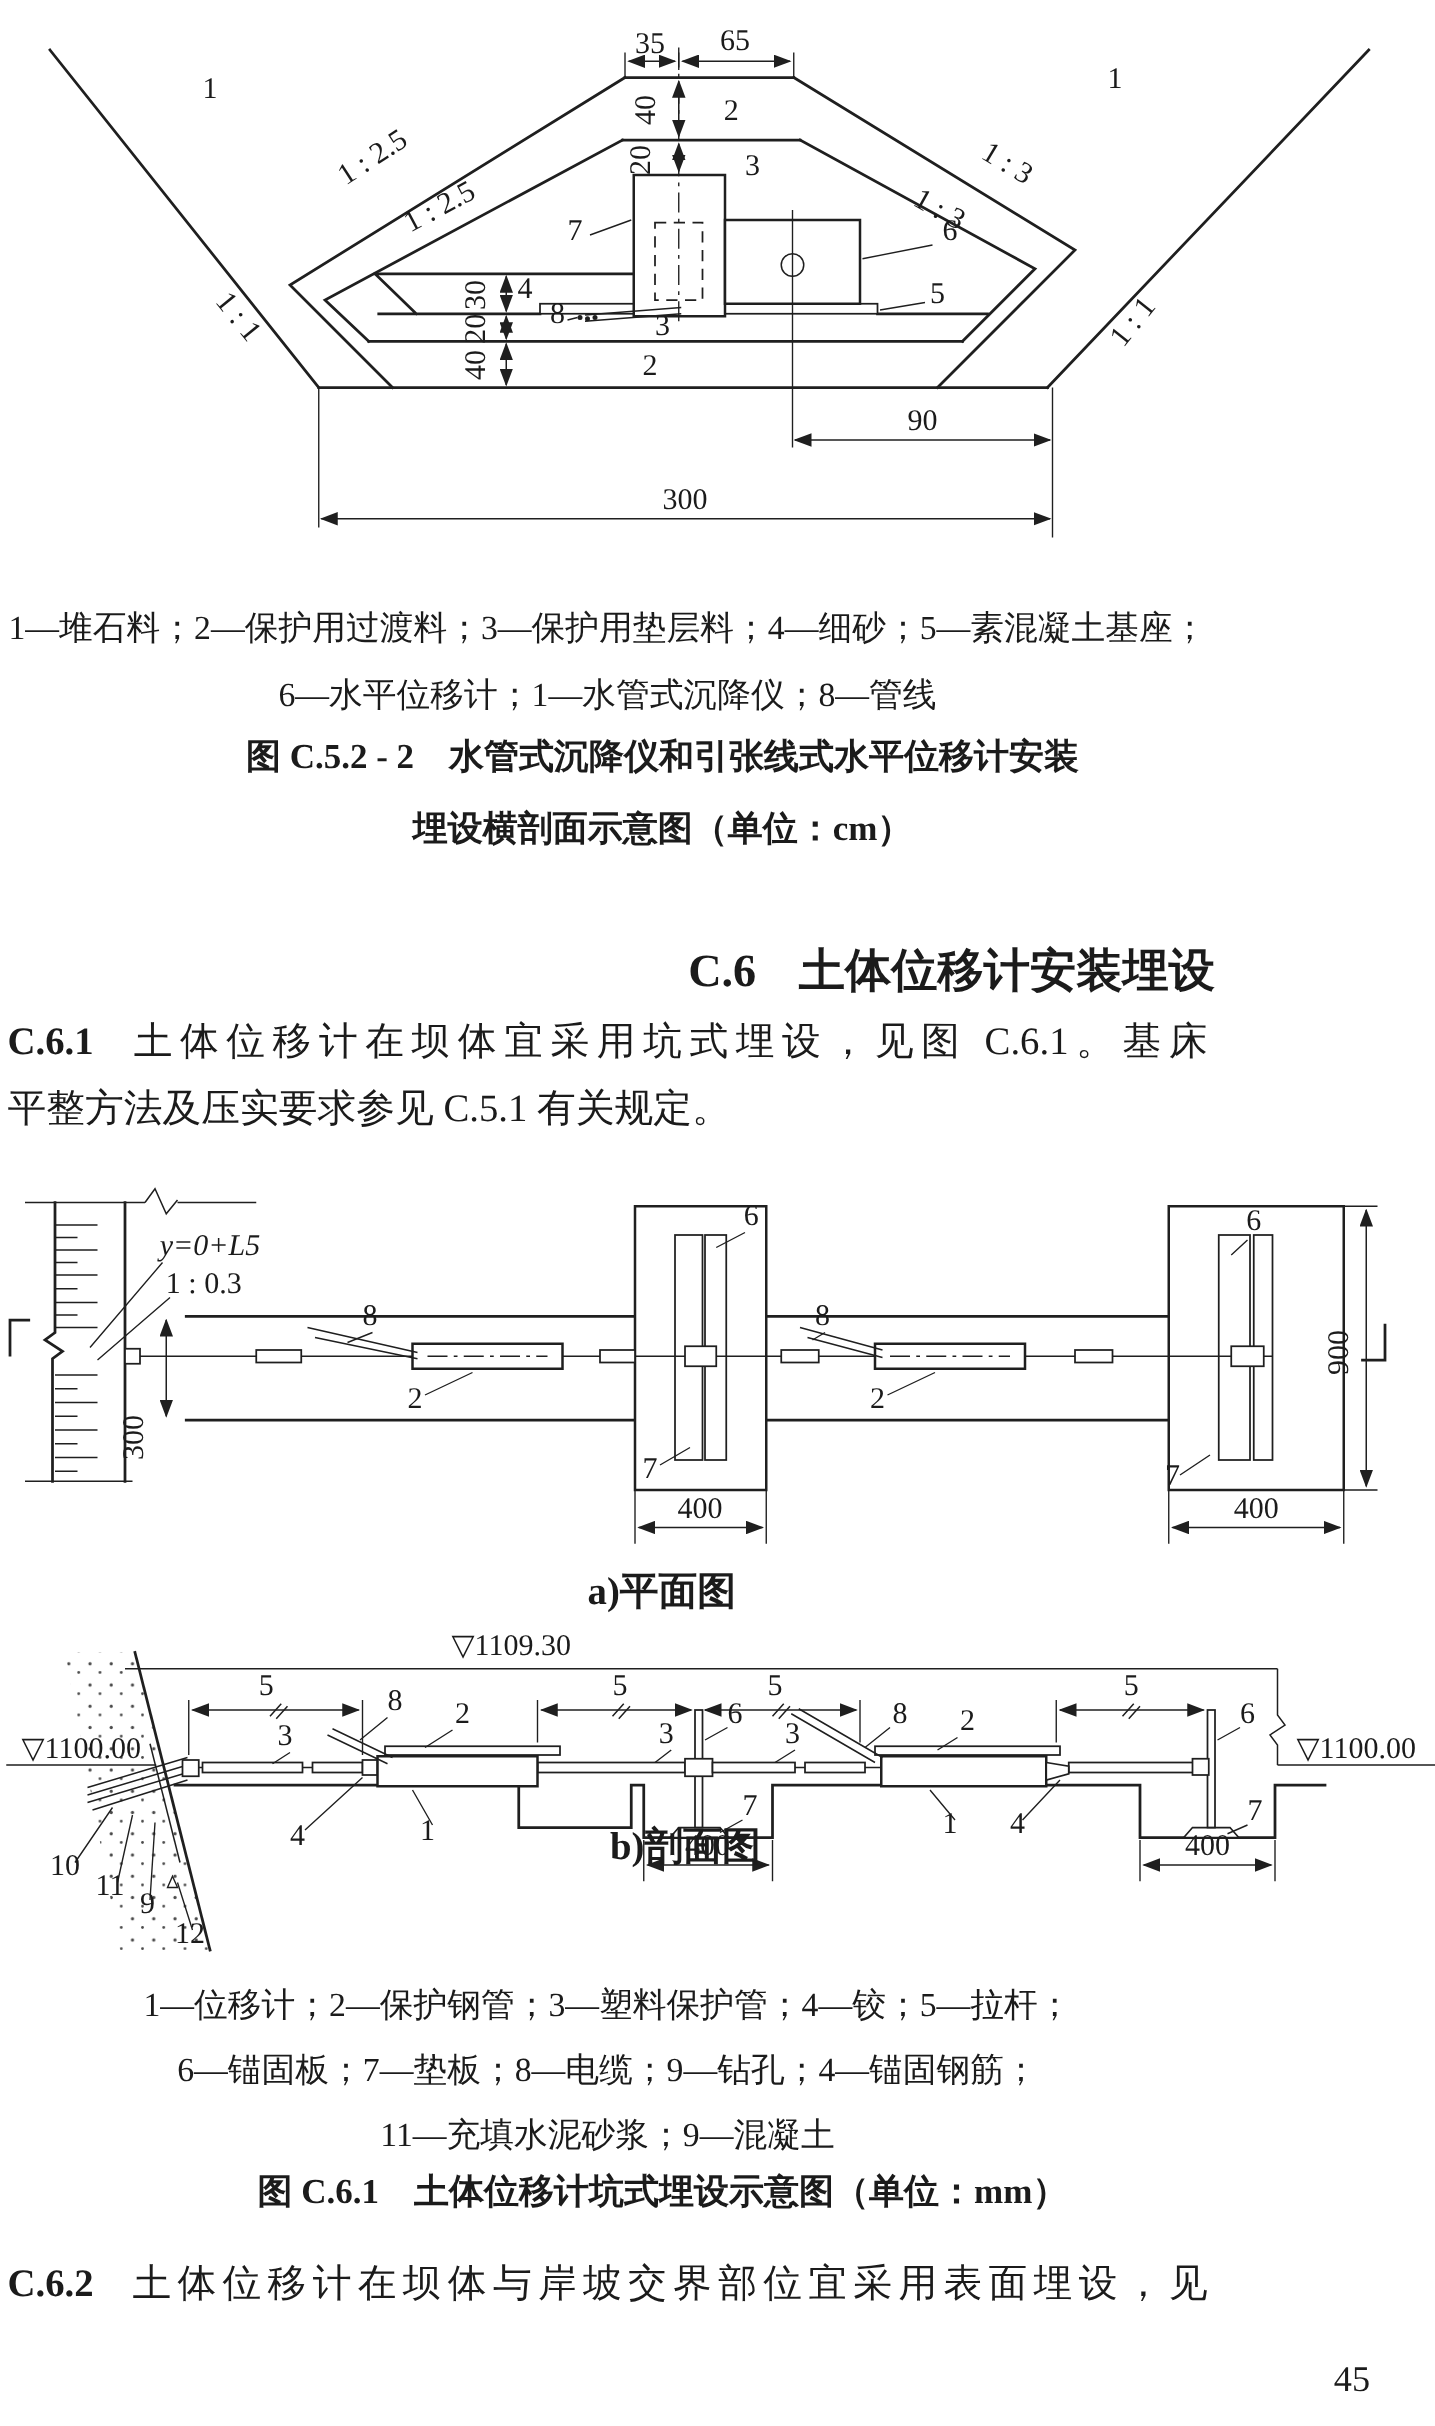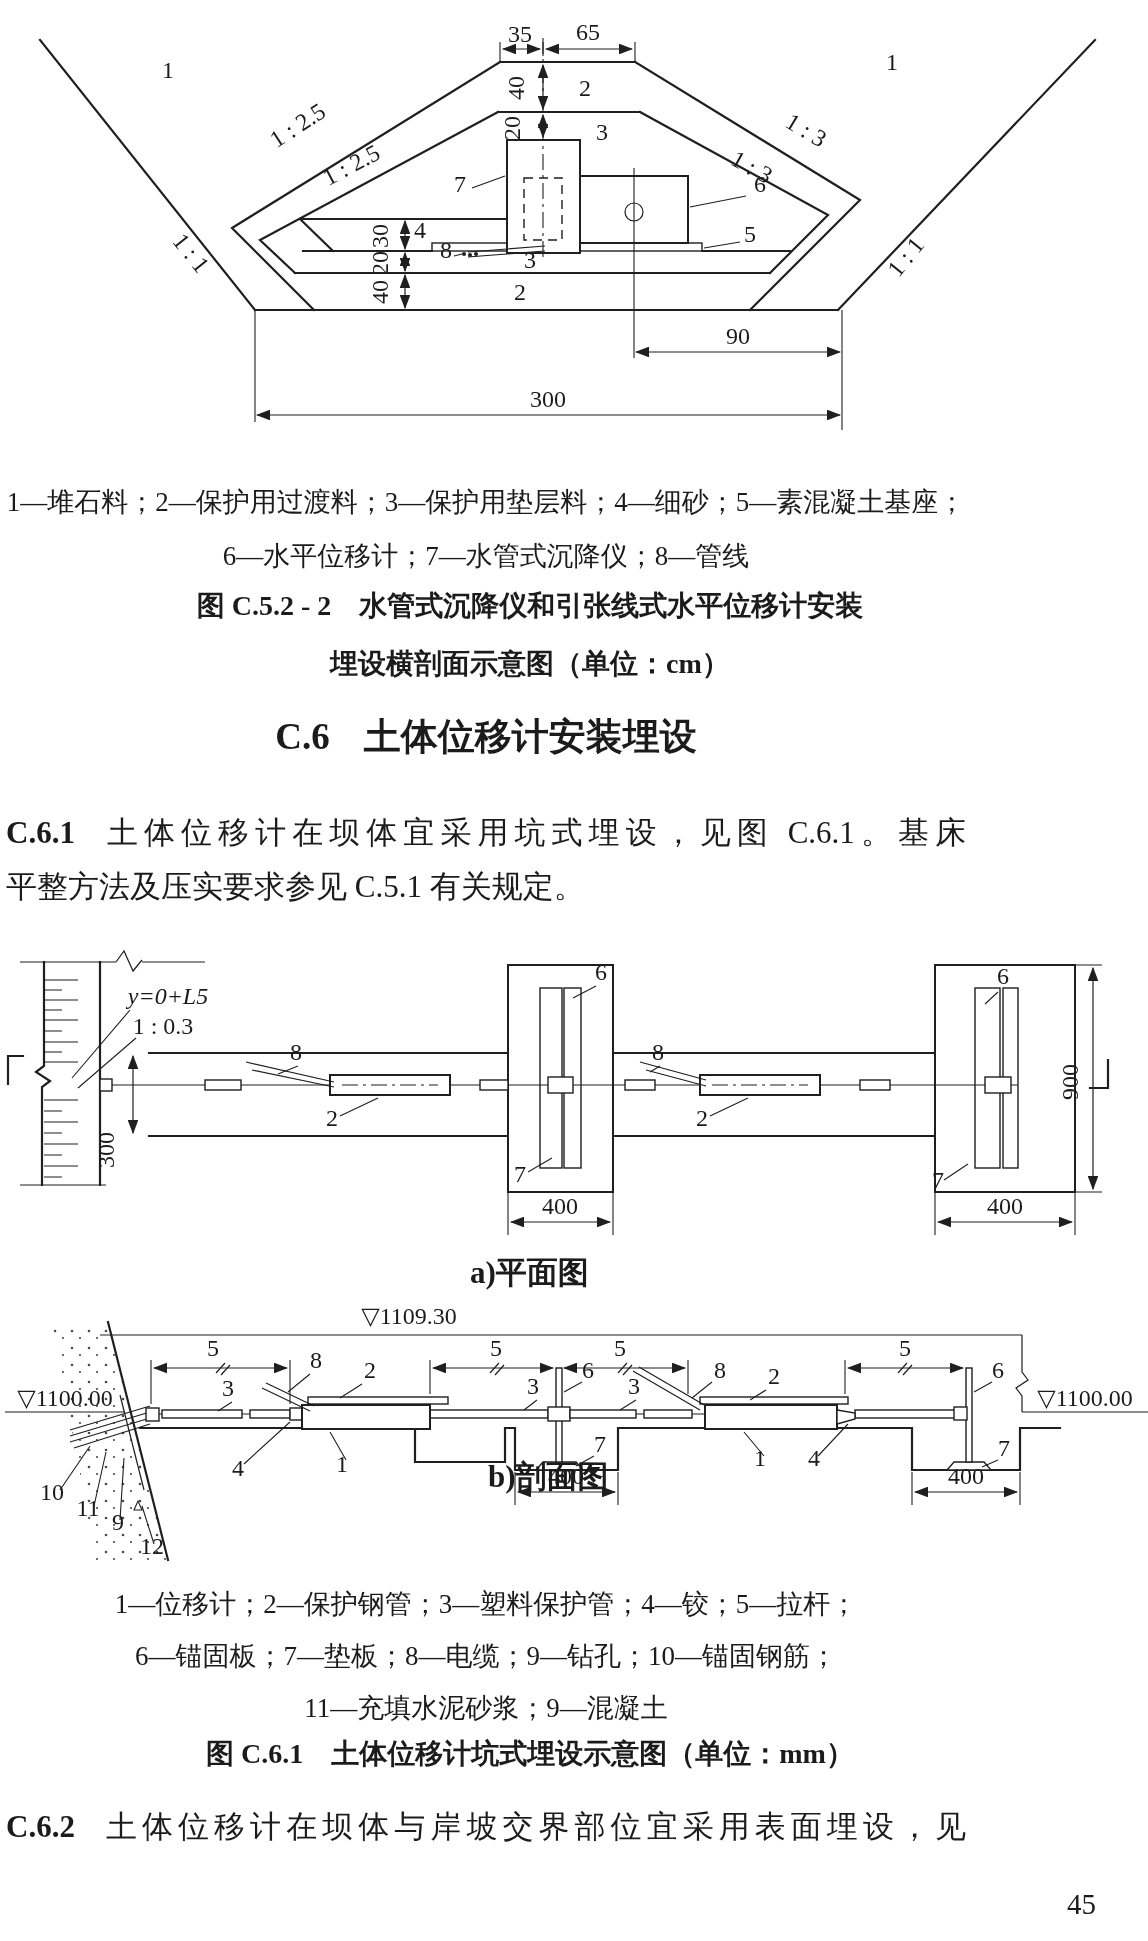--- a/index.html
+++ b/index.html
@@ -15,21 +15,21 @@
   .wf{fill:#ffffff;stroke:#1f1f1f;stroke-width:2;}
   .wf1{fill:#ffffff;stroke:#1f1f1f;stroke-width:1.4;}
   .dsh{stroke:#1f1f1f;stroke-width:1.4;fill:none;stroke-dasharray:9 6;}
   .ddot{stroke:#1f1f1f;stroke-width:1.1;fill:none;stroke-dasharray:16 5 3 5;}
   .dim{stroke:#1f1f1f;stroke-width:1.2;fill:none;marker-start:url(#ahS);marker-end:url(#ahE);}
   .ext{stroke:#1f1f1f;stroke-width:1.1;fill:none;}
   .ld{stroke:#1f1f1f;stroke-width:1.1;fill:none;}
   .txtblock{position:absolute;left:0;width:972px;}
   .legend-line{text-align:center;font-size:27px;line-height:52px;}
   .figcap{text-align:center;font-size:28px;font-weight:bold;line-height:56px;margin-left:44px;}
-  .heading{text-align:center;font-size:37px;font-weight:bold;}
+  .heading{text-align:right;font-size:37px;font-weight:bold;margin-top:40px;}
   .para{font-size:31px;line-height:54px;padding:0 6px;box-sizing:border-box;}
   .just{text-align:justify;text-align-last:justify;}
   .bold{font-weight:bold;}
   .subcap{position:absolute;font-size:31px;font-weight:bold;}
   .pagenum{position:absolute;font-size:29px;}
 </style>
 </head>
 <body>
 
 <div id="page">
@@ -116,21 +116,21 @@
         <text x="520" y="128" transform="rotate(-90 520 128)">20</text>
         <text x="388" y="236" transform="rotate(-90 388 236)">30</text>
         <text x="388" y="263" transform="rotate(-90 388 263)">20</text>
         <text x="388" y="292" transform="rotate(-90 388 292)">40</text>
         <text x="738" y="344">90</text>
         <text x="548" y="407">300</text>
       </g>
   </svg>
 
   <div class="txtblock legend-line" style="top:476px">1—堆石料；2—保护用过渡料；3—保护用垫层料；4—细砂；5—素混凝土基座；</div>
-  <div class="txtblock legend-line" style="top:530px">6—水平位移计；7—水管式沉降仪；8—管线</div>
+  <div class="txtblock legend-line" style="top:530px">6—水平位移计；1—水管式沉降仪；8—管线</div>
   <div class="txtblock figcap" style="top:578px">图 C.5.2 - 2　水管式沉降仪和引张线式水平位移计安装</div>
   <div class="txtblock figcap" style="top:636px">埋设横剖面示意图（单位：cm）</div>
 
   <div class="txtblock heading" style="top:712px">
     <span>C.6</span><span style="display:inline-block;width:34px"></span><span>土体位移计安装埋设</span>
   </div>
 
   <div class="txtblock para just" style="top:806px"><span class="bold">C.6.1</span><span style="display:inline-block;width:26px"></span><span>土体位移计在坝体宜采用坑式埋设，见图 C.6.1。基床</span></div>
   <div class="txtblock para" style="top:860px">平整方法及压实要求参见 C.5.1 有关规定。</div>
 
@@ -276,21 +276,21 @@
         <text x="152" y="1554">12</text>
         <text x="566" y="1484">400</text>
         <text x="966" y="1484">400</text>
       </g>
   </svg>
 
   <div class="subcap" style="top:1252px;left:470px">a)平面图</div>
   <div class="subcap" style="top:1456px;left:488px">b)剖面图</div>
 
   <div class="txtblock legend-line" style="top:1578px">1—位移计；2—保护钢管；3—塑料保护管；4—铰；5—拉杆；</div>
-  <div class="txtblock legend-line" style="top:1630px">6—锚固板；7—垫板；8—电缆；9—钻孔；10—锚固钢筋；</div>
+  <div class="txtblock legend-line" style="top:1630px">6—锚固板；7—垫板；8—电缆；9—钻孔；4—锚固钢筋；</div>
   <div class="txtblock legend-line" style="top:1682px">11—充填水泥砂浆；9—混凝土</div>
   <div class="txtblock figcap" style="top:1726px">图 C.6.1　土体位移计坑式埋设示意图（单位：mm）</div>
 
   <div class="txtblock para just" style="top:1800px"><span class="bold">C.6.2</span><span style="display:inline-block;width:26px"></span><span>土体位移计在坝体与岸坡交界部位宜采用表面埋设，见</span></div>
 
   <div class="pagenum" style="top:1888px;right:52px">45</div>
 
 </div>
 
 </body></html>

